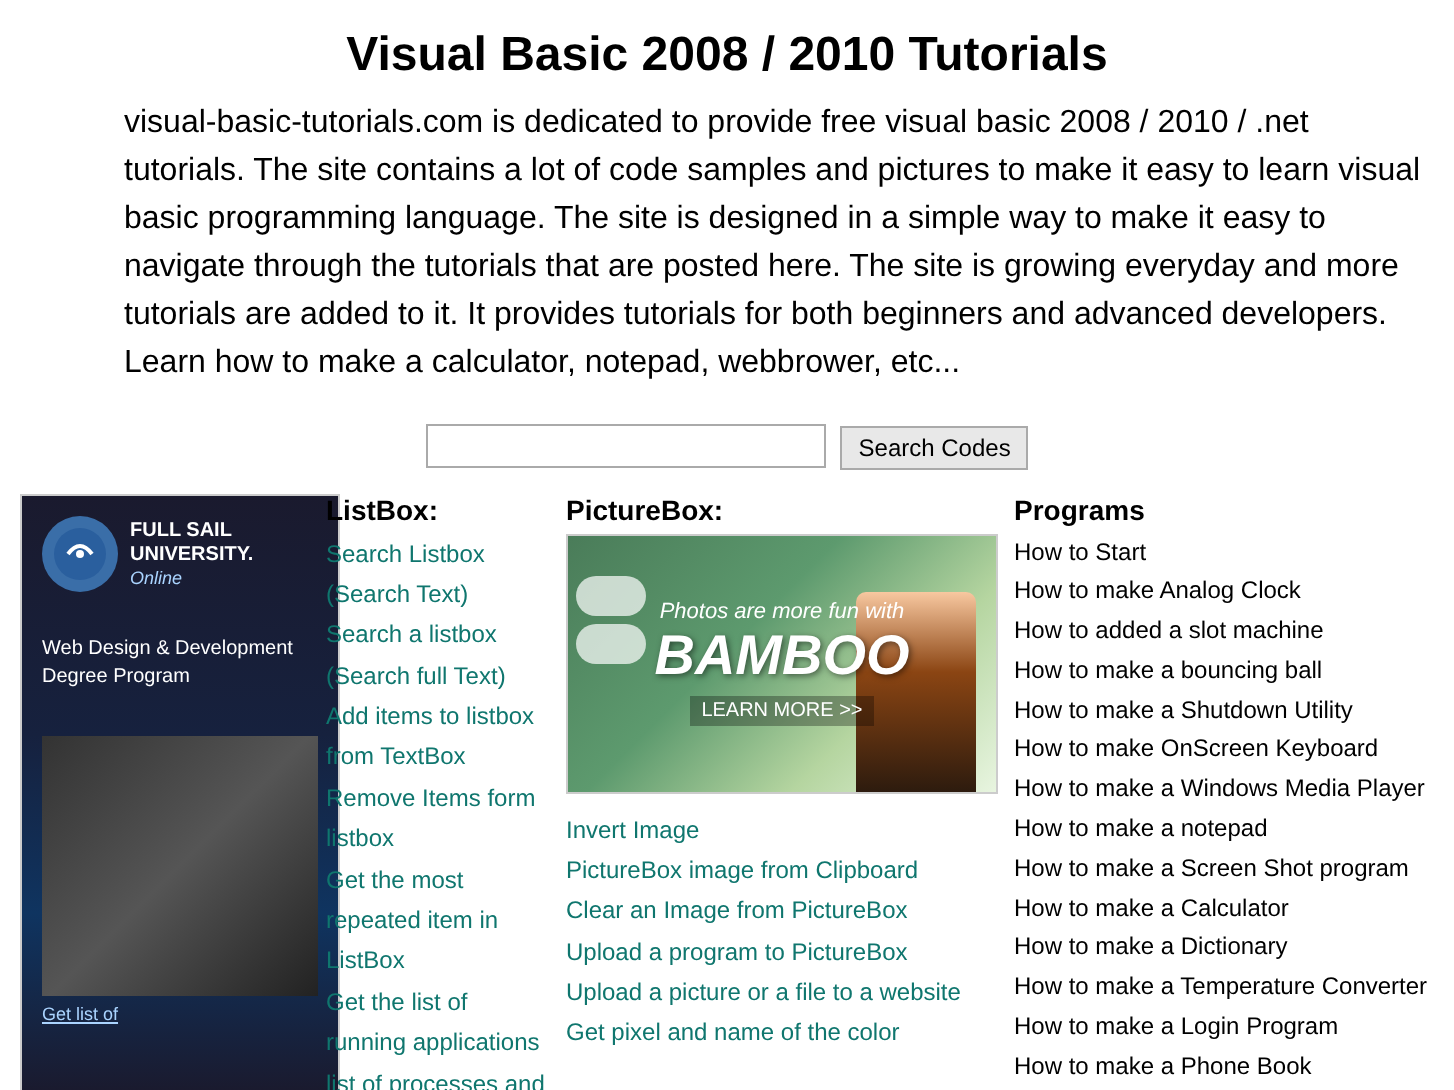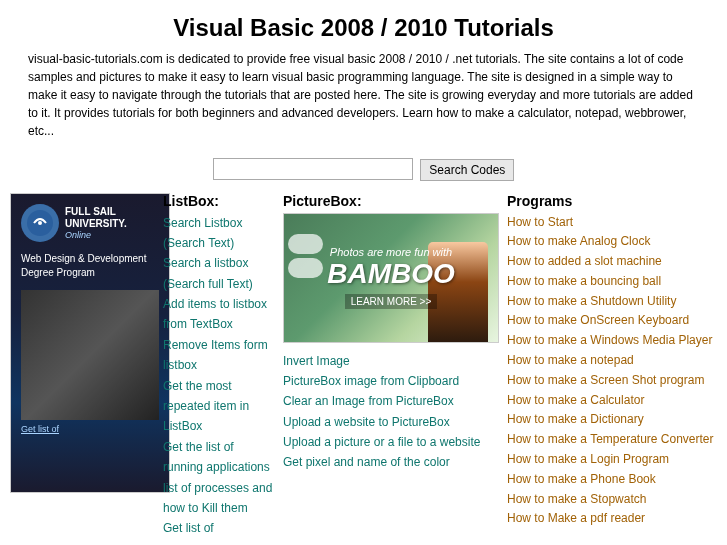--- a/index.html
+++ b/index.html
@@ -10,23 +10,24 @@
       color: #000;
       width: 727px;
     }
     h1 {
       text-align: center;
       font-size: 24px;
       font-weight: bold;
       padding: 14px 10px 8px;
     }
     .description {
-      font-size: 12px;
-      padding: 0 28px 10px;
+      font-size: 16px;
+      padding: 0 14px 10px;
       line-height: 1.5;
+      margin-left: 48px;
     }
     .search-bar {
       text-align: center;
       padding: 8px 0 12px;
     }
     .search-bar input {
       width: 200px;
       height: 22px;
       border: 1px solid #aaa;
       font-size: 13px;
@@ -86,21 +87,21 @@
       color: #fff;
     }
     .ad-online {
       font-size: 9px;
       color: #aad4ff;
       font-style: italic;
     }
     .ad-program {
       font-size: 10px;
       color: #fff;
-      margin: 10px 0;
+      margin: 22px 0;
       line-height: 1.4;
     }
     .ad-tagline {
       font-size: 11px;
       font-weight: bold;
       color: #fff;
       line-height: 1.3;
       margin: 6px 0;
     }
     .ad-image-area {
@@ -157,21 +158,21 @@
     .col-link {
       display: block;
       color: #0f766e;
       text-decoration: none;
       font-size: 12px;
       line-height: 1.7;
     }
     .programs-col .col-link {
       font-size: 12px;
       line-height: 1.65;
-      color: #a16207;
+      color: #000000;
     }
     .bamboo-ad {
       width: 100%;
       min-height: 130px;
       background: linear-gradient(135deg, #4a7c59 0%, #5d9a6e 40%, #b5d5a0 70%, #e8f5e0 100%);
       position: relative;
       display: flex;
       align-items: center;
       justify-content: center;
       overflow: hidden;
@@ -290,21 +291,21 @@
           <div class="bamboo-girl"></div>
           <div class="bamboo-text">
             <span class="bamboo-fun">Photos are more fun with</span>
             <span class="bamboo-logo">BAMBOO</span>
             <span class="bamboo-learn">LEARN MORE &gt;&gt;</span>
           </div>
         </div>
         <a href="#" class="col-link">Invert Image</a>
         <a href="#" class="col-link">PictureBox image from Clipboard</a>
         <a href="#" class="col-link">Clear an Image from PictureBox</a>
-        <a href="#" class="col-link">Upload a website to PictureBox</a>
+        <a href="#" class="col-link">Upload a program to PictureBox</a>
         <a href="#" class="col-link">Upload a picture or a file to a website</a>
         <a href="#" class="col-link">Get pixel and name of the color</a>
       </div>
 
       <div class="programs-col">
         <div class="col-header">Programs</div>
         <a href="#" class="col-link">How to Start</a>
         <a href="#" class="col-link">How to make Analog Clock</a>
         <a href="#" class="col-link">How to added a slot machine</a>
         <a href="#" class="col-link">How to make a bouncing ball</a>

